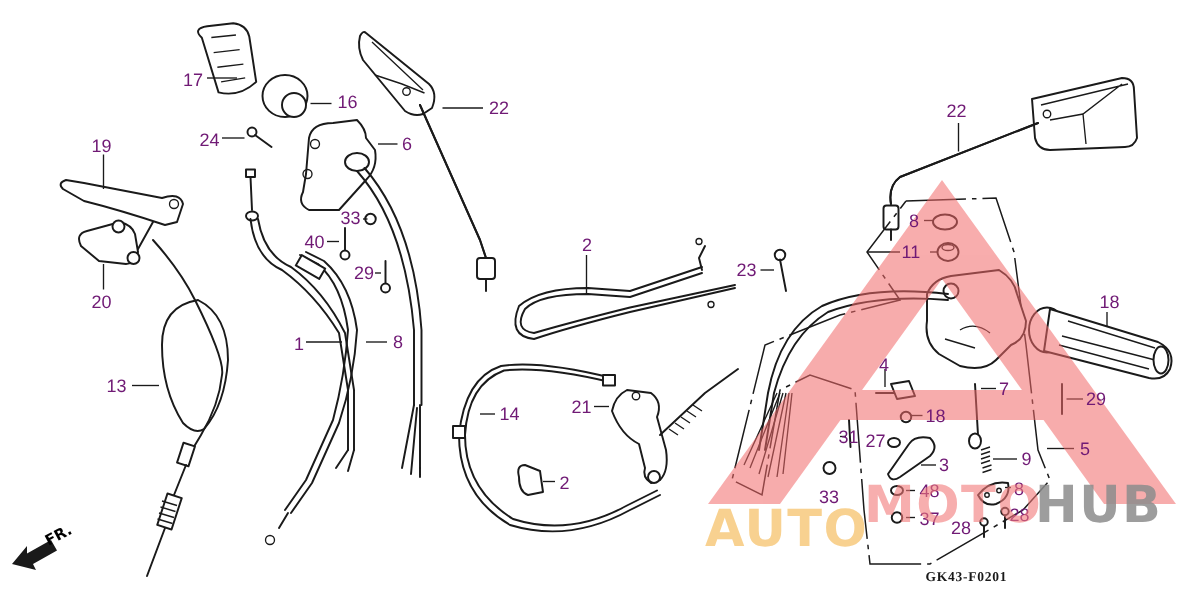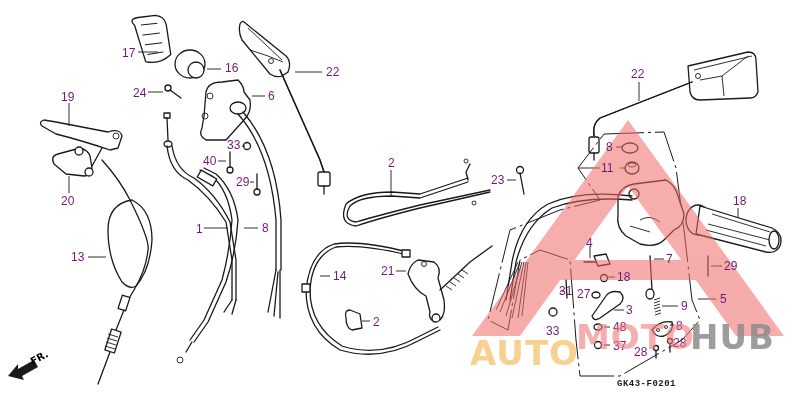--- a/index.html
+++ b/index.html
@@ -5,21 +5,21 @@
   html, body { margin: 0; padding: 0; background: #ffffff; }
   body { width: 800px; height: 400px; overflow: hidden; position: relative; font-family: "Liberation Sans", sans-serif; }
   #diagram { position: absolute; left: 0; top: 0; width: 800px; height: 400px; }
   .stroke { fill: none; stroke: #1a1a1a; stroke-width: 1.3; stroke-linecap: round; stroke-linejoin: round; }
   .thin { fill: none; stroke: #1a1a1a; stroke-width: 0.9; }
   .part { fill: #ffffff; stroke: #1a1a1a; stroke-width: 1.3; stroke-linejoin: round; }
   .dark { fill: #1a1a1a; stroke: none; }
   .dash { fill: none; stroke: #1a1a1a; stroke-width: 1; stroke-dasharray: 40 4 3 4; }
   .leader { stroke: #1a1a1a; stroke-width: 0.9; }
   .label { position: absolute; font-family: Liberation Sans, sans-serif; font-size: 12px; color: #701a75; line-height: 12px; white-space: nowrap; }
-  .code { position: absolute; font-family: Liberation Mono, monospace; font-size: 9px; font-weight: bold; color: #1a1a1a; letter-spacing: 0.5px; }
+  .code { position: absolute; font-family: Liberation Serif, serif; font-size: 9px; font-weight: bold; color: #1a1a1a; letter-spacing: 0.5px; }
   .fr { position: absolute; font-family: "DejaVu Sans", sans-serif; font-size: 10px; font-weight: bold; color: #000; transform: rotate(-28deg); }
   .wm-text { position: absolute; font-family: "DejaVu Sans", sans-serif; font-weight: bold; font-size: 34px; letter-spacing: 1px; line-height: 34px; }
 </style>
 </head>
 <body>
 
 <svg id="diagram" viewBox="0 0 800 400" xmlns="http://www.w3.org/2000/svg">
 
   <g>
     <path class="part" d="M140 20 Q136 12 146 14 L163 18 Q171 22 170 30 L164 60 Q150 66 138 58 Z" transform="rotate(-20 152 38)"></path>

